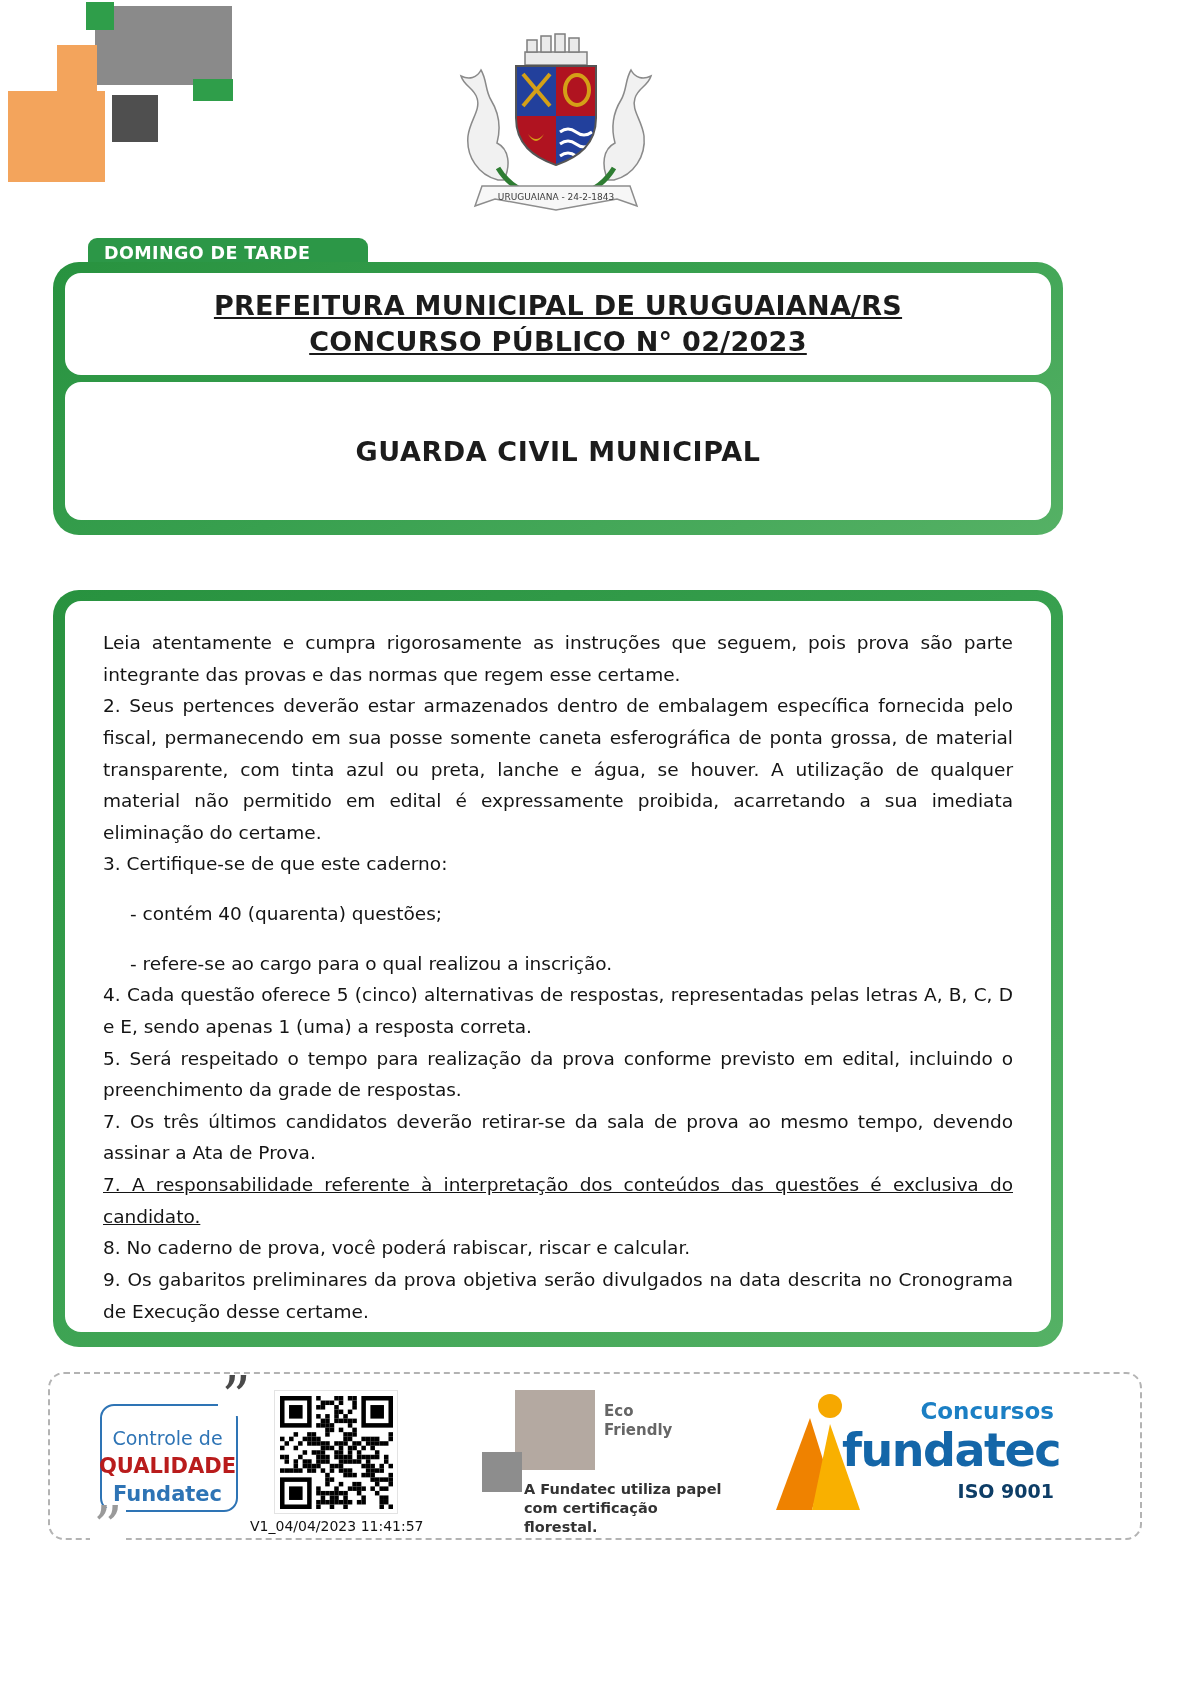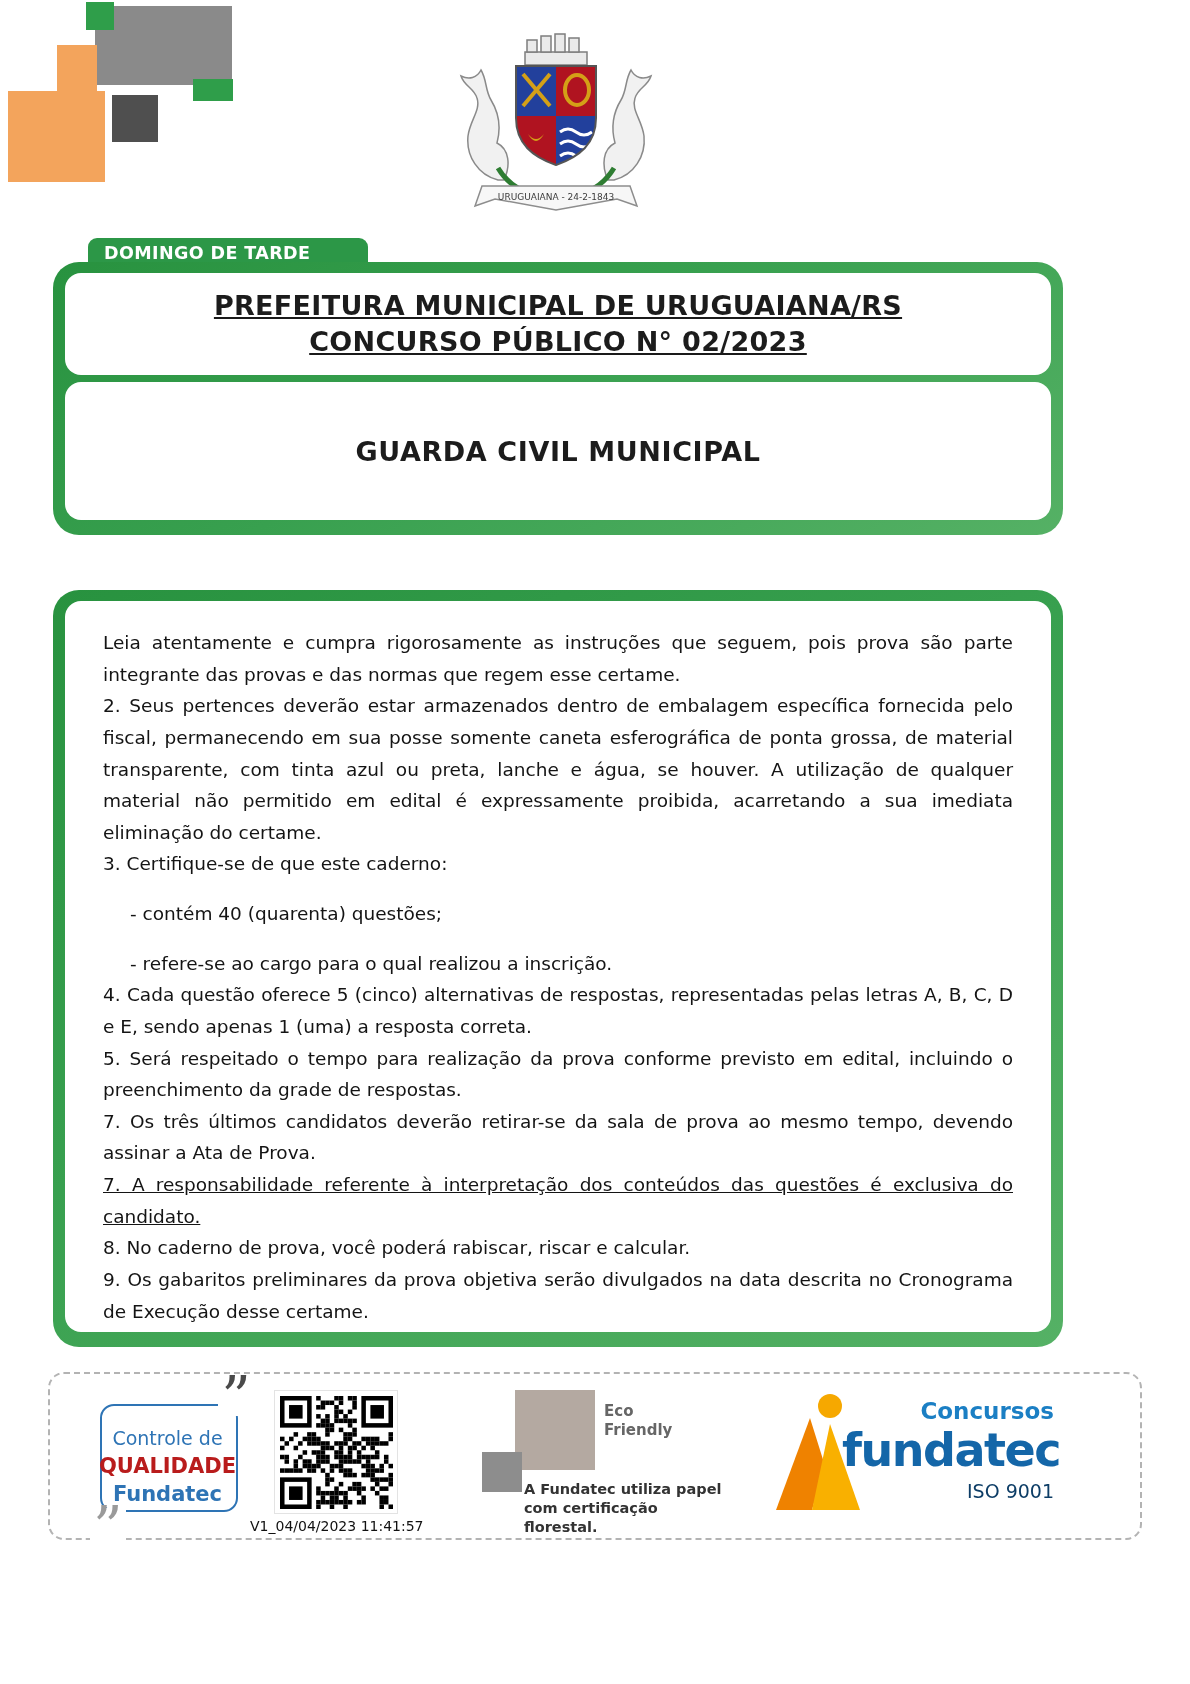--- a/index.html
+++ b/index.html
@@ -67,21 +67,21 @@
             color:#666;line-height:1.25;}
   .eco-caption{position:absolute;left:42px;top:92px;width:210px;font-size:14.5px;
                font-weight:bold;color:#333;line-height:1.3;}
 
   #fundatec{position:absolute;left:716px;top:18px;width:310px;height:132px;}
   .fx-mark{position:absolute;left:4px;top:0;width:100px;height:124px;}
   .fx-text{position:absolute;left:36px;top:0;width:212px;text-align:right;margin-left:40px;}
   .fx-concursos{font-size:23px;font-weight:600;color:#1b7fc4;margin-top:6px;}
   .fx-name{font-size:46px;font-weight:bold;color:#1466a8;letter-spacing:-1.5px;
            line-height:1.05;margin-top:2px;}
-  .fx-iso{font-size:19px;font-weight:normal;color:#0d3d66;margin-top:6px;}
+  .fx-iso{font-size:19px;font-weight:bold;color:#0d3d66;margin-top:6px;}
 </style>
 </head>
 <body>
 
 <div class="page">
 
   <div>
     <div class="sq sq-gray-big"></div>
     <div class="sq sq-green-top"></div>
     <div class="sq sq-orange-small"></div>

